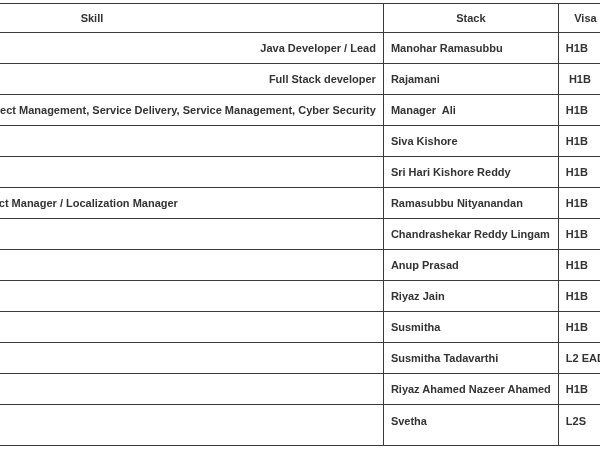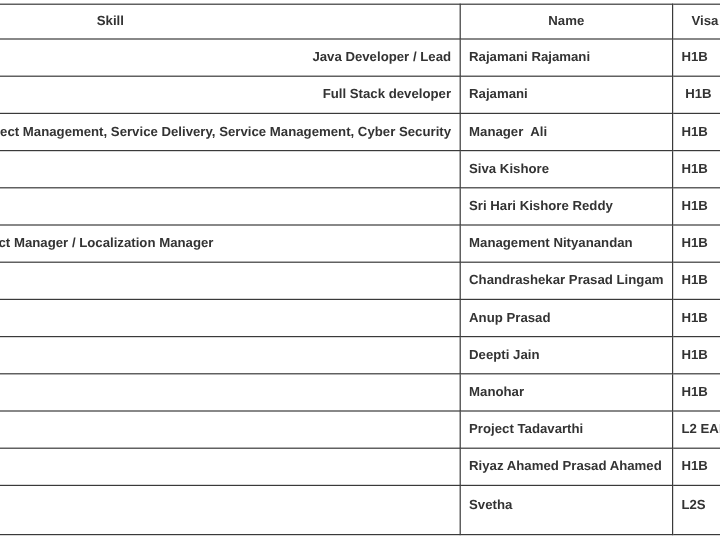--- a/index.html
+++ b/index.html
@@ -19,29 +19,29 @@
 
 <table class="tbl">
   <colgroup>
     <col class="c-skill">
       <col class="c-name">
       <col class="c-visa">
   </colgroup>
   <thead>
     <tr>
       <th>Skill</th>
-      <th>Name</th>
+      <th>Stack</th>
       <th>Visa</th>
 
     </tr>
   </thead>
   <tbody>
     <tr>
       <td class="skill" style="text-align:right">Java Developer / Lead</td>
-      <td>Rajamani Rajamani</td>
+      <td>Manohar Ramasubbu</td>
       <td>H1B</td>
 
     </tr>
     <tr>
       <td class="skill" style="text-align:right">Full Stack developer</td>
       <td>Rajamani</td>
       <td style="white-space:pre"> H1B</td>
 
     </tr>
     <tr>
@@ -57,57 +57,57 @@
 
     </tr>
     <tr>
       <td class="skill" style="text-align:right;padding-right:395px">SAP Consultant</td>
       <td>Sri Hari Kishore Reddy</td>
       <td>H1B</td>
 
     </tr>
     <tr>
       <td class="skill" style="text-align:right;padding-right:205px">Project Manager / Localization Manager</td>
-      <td>Management Nityanandan</td>
+      <td>Ramasubbu Nityanandan</td>
       <td>H1B</td>
 
     </tr>
     <tr>
       <td class="skill" style="text-align:right;padding-right:483px">Data Architect</td>
-      <td>Chandrashekar Prasad Lingam</td>
+      <td>Chandrashekar Reddy Lingam</td>
       <td>H1B</td>
 
     </tr>
     <tr>
       <td class="skill" style="text-align:right;padding-right:480px">Technical Lead</td>
       <td>Anup Prasad</td>
       <td>H1B</td>
 
     </tr>
     <tr>
       <td class="skill" style="text-align:right;padding-right:455px">Data engineer</td>
-      <td>Deepti Jain</td>
+      <td>Riyaz Jain</td>
       <td>H1B</td>
 
     </tr>
     <tr>
       <td class="skill" style="text-align:right;padding-right:420px">Salesforce Developer / Admin</td>
-      <td>Manohar</td>
+      <td>Susmitha</td>
       <td>H1B</td>
 
     </tr>
     <tr>
       <td class="skill"></td>
-      <td>Project Tadavarthi</td>
+      <td>Susmitha Tadavarthi</td>
       <td>L2 EAD</td>
 
     </tr>
     <tr>
       <td class="skill" style="text-align:right;padding-right:450px">Data Engineer / Lead</td>
-      <td>Riyaz Ahamed Prasad Ahamed</td>
+      <td>Riyaz Ahamed Nazeer Ahamed</td>
       <td>H1B</td>
 
     </tr>
     <tr>
       <td class="skill bottom" style="text-align:right;padding-right:442px">SAP Consultant</td>
       <td class="top">Svetha</td>
       <td class="top">L2S</td>
 
     </tr>
   </tbody>

